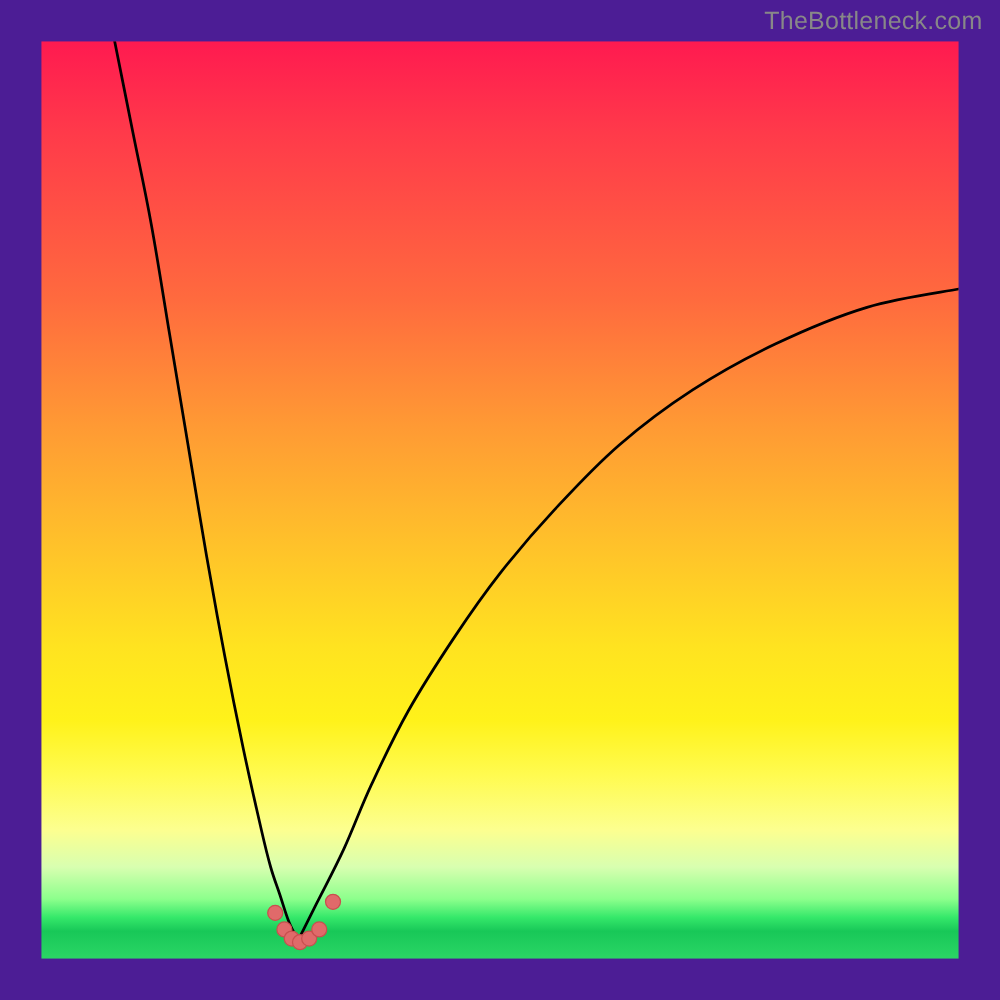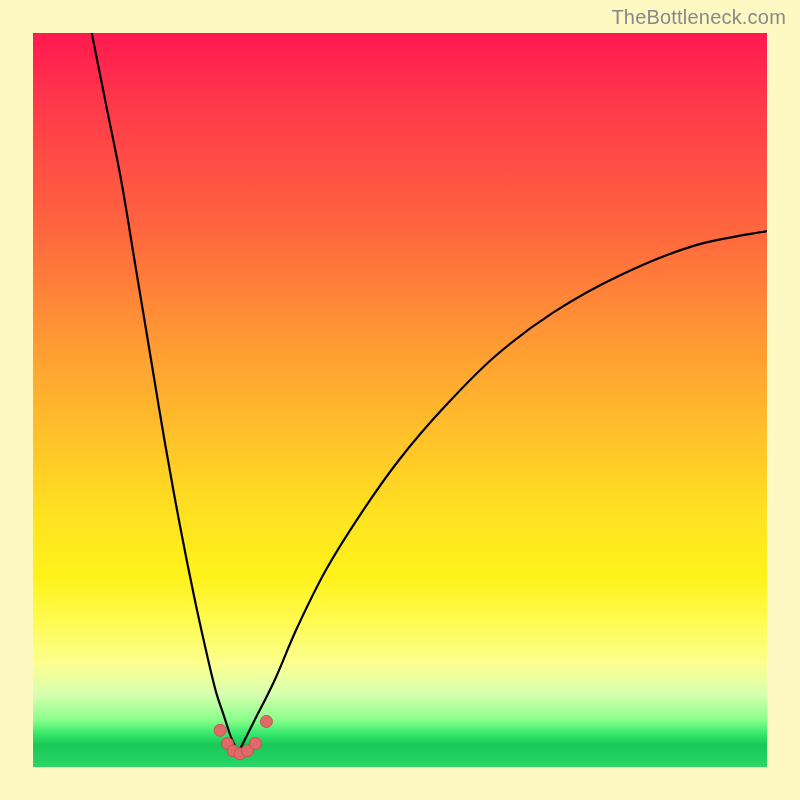--- a/index.html
+++ b/index.html
@@ -9,21 +9,21 @@
     height: 800px;
     background: #000;
     overflow: hidden;
   }
   .frame {
     position: absolute;
     top: 0;
     left: 0;
     width: 800px;
     height: 800px;
-    background: #fef9c3;
+    background: #4c1d95;
   }
   .plot-area {
     position: absolute;
     top: 33px;
     left: 33px;
     width: 734px;
     height: 734px;
     overflow: hidden;
   }
   .gradient-bg {

